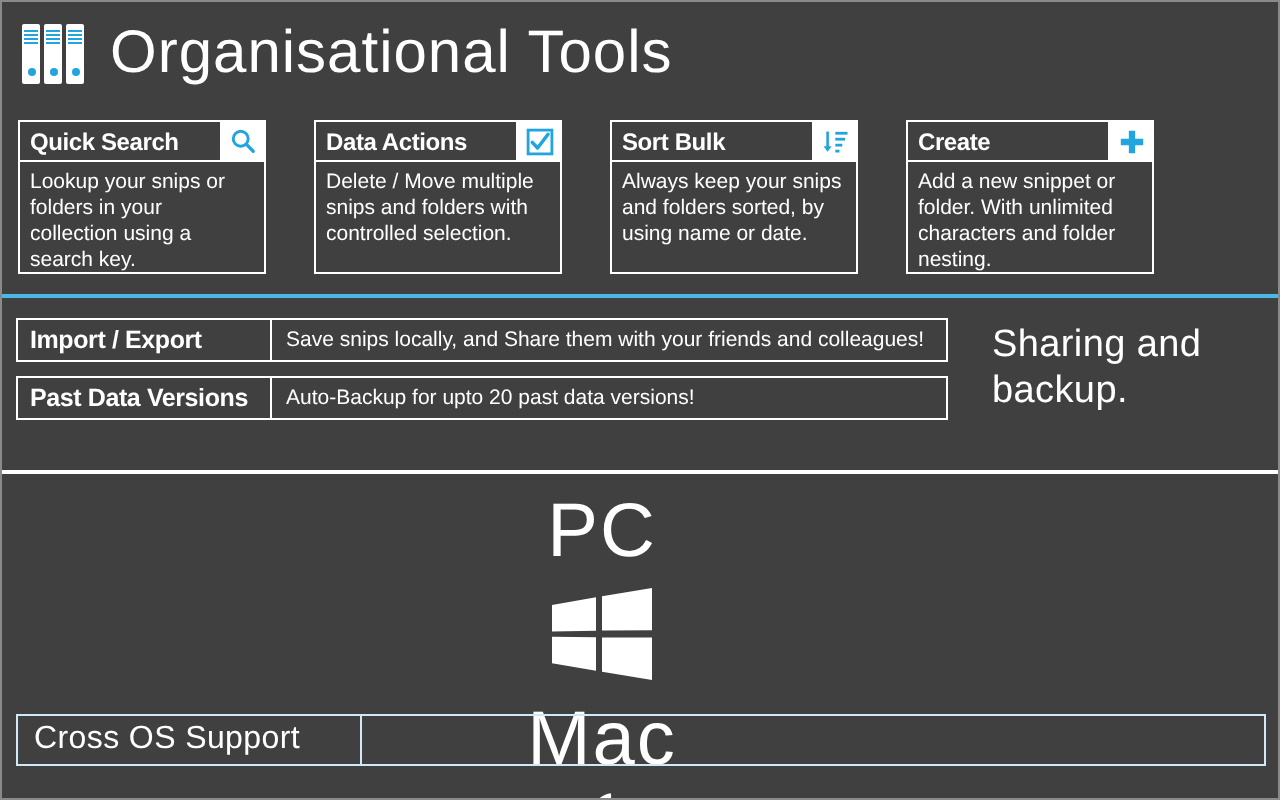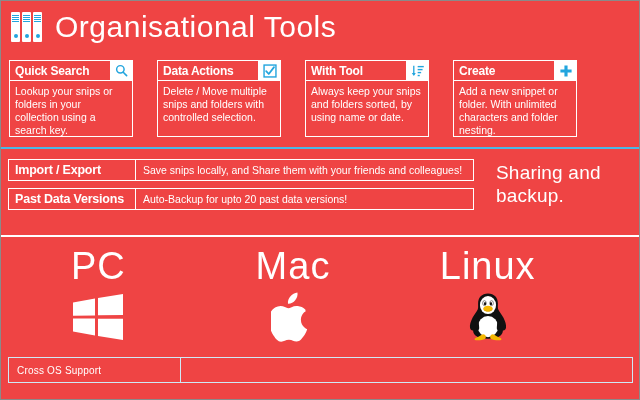--- a/index.html
+++ b/index.html
@@ -4,21 +4,21 @@
 <style>
   html,body{margin:0;padding:0;}
   body{
     width:640px;height:400px;overflow:hidden;
     font-family:"Liberation Sans",sans-serif;
     background:#22a5de;
     -webkit-font-smoothing:antialiased;
   }
   .page{
     position:relative;width:640px;height:400px;
-    background:#ef4444;
+    background:#404040;
     box-sizing:border-box;
     border:1px solid #8a8a8a;
     overflow:hidden;
   }
 
   
   .header{
     position:absolute;left:0;top:0;width:640px;height:52px;
     display:flex;align-items:center;padding-left:10px;box-sizing:border-box;
   }
@@ -96,22 +96,23 @@
   .mid-aside{
     position:absolute;left:495px;top:12px;width:140px;
     color:#ffffff;font-size:19px;font-weight:300;line-height:23px;letter-spacing:.2px;
   }
 
   
   .os-divider{
     position:absolute;left:0;top:234px;width:640px;height:2px;background:#ffffff;
   }
   .os{
-    position:absolute;left:0;top:236px;width:584px;height:114px;
+    position:absolute;left:8px;top:236px;width:584px;height:114px;
     display:flex;
+    flex-direction:column;
   }
   .os-col{
     flex:1;display:flex;flex-direction:column;align-items:center;justify-content:flex-start;
     padding-top:10px;
   }
   .os-name{
     color:#ffffff;font-size:38px;font-weight:300;line-height:1;letter-spacing:1px;
   }
   .os-logo{
     margin-top:8px;height:48px;display:flex;align-items:center;justify-content:center;
@@ -121,21 +122,21 @@
   .footer{
     position:absolute;left:0;top:350px;width:640px;height:49px;
   }
   .footer-row{
     position:absolute;left:7px;top:6px;width:625px;height:26px;
     display:flex;border:1px solid #cfe9f6;box-sizing:border-box;
   }
   .footer-label{
     width:172px;flex:0 0 172px;display:flex;align-items:center;padding-left:8px;
     border-right:1px solid #cfe9f6;box-sizing:border-box;
-    color:#ffffff;font-size:10px;font-weight:300;letter-spacing:.2px;white-space:nowrap;
+    color:#ffffff;font-size:16px;font-weight:300;letter-spacing:.2px;white-space:nowrap;
   }
   .footer-desc{
     flex:1;display:flex;align-items:center;padding-left:10px;
     color:#ffffff;font-size:14px;font-weight:300;letter-spacing:.2px;white-space:nowrap;
   }
 </style>
 </head>
 <body>
 
 <div class="page">
@@ -172,21 +173,21 @@
             <rect x="1.2" y="1.2" width="13.6" height="13.6" fill="none" stroke="#22a5de" stroke-width="1.6"></rect>
             <path d="M3.6 8.2 L6.6 11.4 L12.6 3.6" fill="none" stroke="#22a5de" stroke-width="2" stroke-linecap="round" stroke-linejoin="round"></path>
           </svg>
         </div>
       </div>
       <div class="card-body">Delete / Move multiple snips and folders with controlled selection.</div>
     </div>
 
     <div class="card">
       <div class="card-head">
-        <div class="card-head-label">With Tool</div>
+        <div class="card-head-label">Sort Bulk</div>
         <div class="card-head-icon">
           <svg width="14" height="14" viewBox="0 0 16 16" aria-hidden="true">
             <line x1="3.2" y1="2" x2="3.2" y2="12.6" stroke="#22a5de" stroke-width="1.5"></line>
             <path d="M0.9 10.4 L3.2 13.6 L5.5 10.4 Z" fill="#22a5de"></path>
             <line x1="7.6" y1="3" x2="14.6" y2="3" stroke="#22a5de" stroke-width="1.6"></line>
             <line x1="7.6" y1="6.4" x2="13.2" y2="6.4" stroke="#22a5de" stroke-width="1.6"></line>
             <line x1="7.6" y1="9.8" x2="11.6" y2="9.8" stroke="#22a5de" stroke-width="1.6"></line>
             <line x1="7.6" y1="13.2" x2="10" y2="13.2" stroke="#22a5de" stroke-width="1.6"></line>
           </svg>
         </div>

